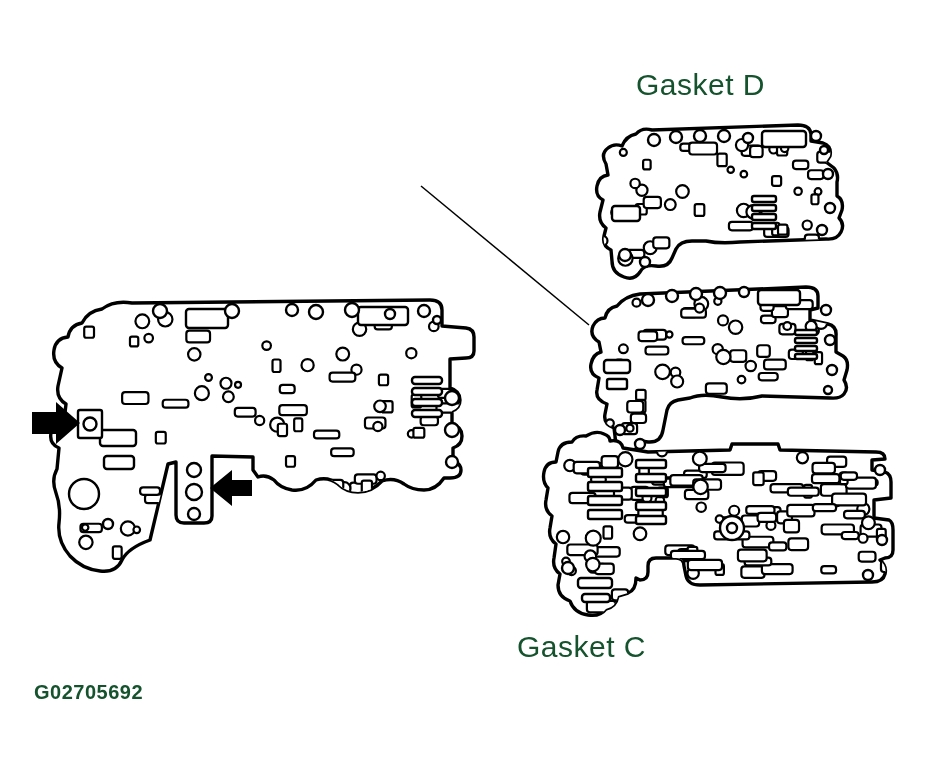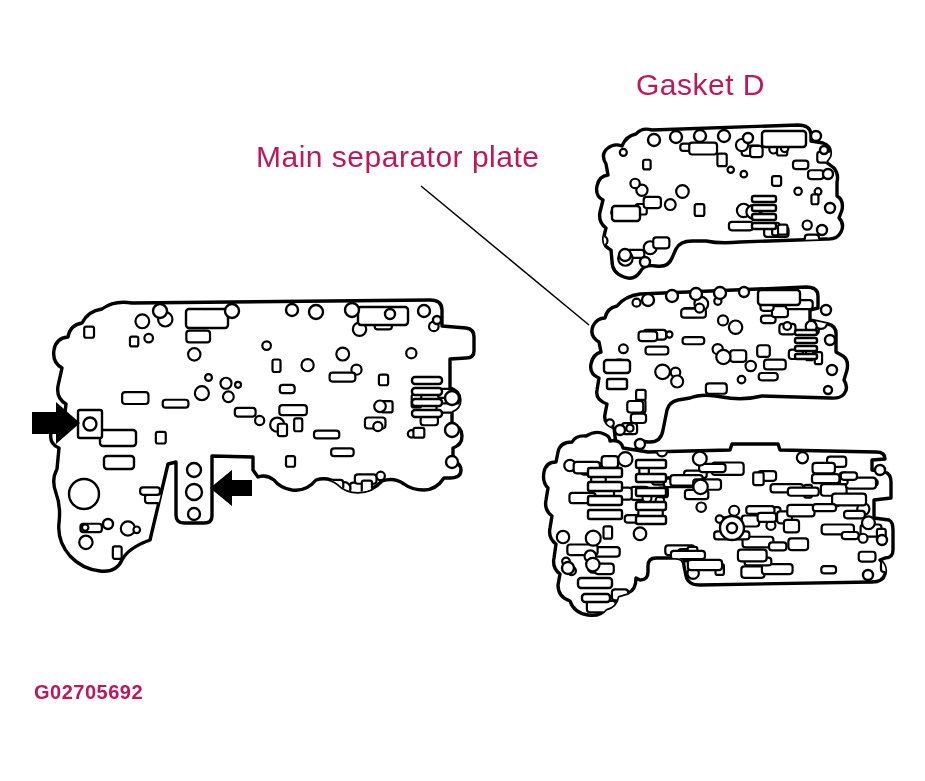--- a/index.html
+++ b/index.html
@@ -1,18 +1,18 @@
 <!DOCTYPE html>
 <html><head>
 <meta charset="utf-8">
 <style>
   html,body{margin:0;padding:0;background:#ffffff;}
   .page{position:relative;width:925px;height:781px;background:#ffffff;overflow:hidden;
         font-family:"Liberation Sans",sans-serif;color:#000;}
-  .lbl{position:absolute;white-space:nowrap;line-height:1;color:#be185d;}
+  .lbl{position:absolute;white-space:nowrap;line-height:1;color:#14532d;}
   .lbl.big{font-size:30px;font-weight:400;letter-spacing:0.5px;}
   #gasket-d-label{left:636px;top:70px;}
   #main-sep-label{left:256px;top:142px;}
   #gasket-c-label{left:517px;top:632px;}
   #figure-code{left:34px;top:682px;font-size:20px;font-weight:700;letter-spacing:0.5px;}
   svg.art{position:absolute;left:0;top:0;}
   .outline{fill:#ffffff;stroke:#000000;stroke-width:3.4;stroke-linejoin:round;}
   .hole{fill:#ffffff;stroke:#000000;stroke-width:2.2;}
   .feat{fill:#ffffff;stroke:#000000;stroke-width:2.4;}
   .leader{stroke:#000000;stroke-width:1.5;}
@@ -386,15 +386,15 @@
         <circle cx="880" cy="470" r="5" class="feat"></circle>
         <circle cx="882" cy="540" r="5" class="feat"></circle>
         <circle cx="868" cy="575" r="5" class="feat"></circle>
       </g>
 
     <polygon class="solid" points="32,412 56,412 56,402 80,423 56,444 56,434 32,434"></polygon>
     <polygon class="solid" points="252,480 232,480 232,470 210,488 232,506 232,496 252,496"></polygon>
   </svg>
 
   <div class="lbl big" id="gasket-d-label">Gasket D</div>
-  <div class="lbl big" id="main-sep-label">Main separator plate</div>
+  <div class="lbl big" id="gasket-c-label">Gasket C</div>
   <div class="lbl" id="figure-code">G02705692</div>
 </div>
 
 </body></html>

